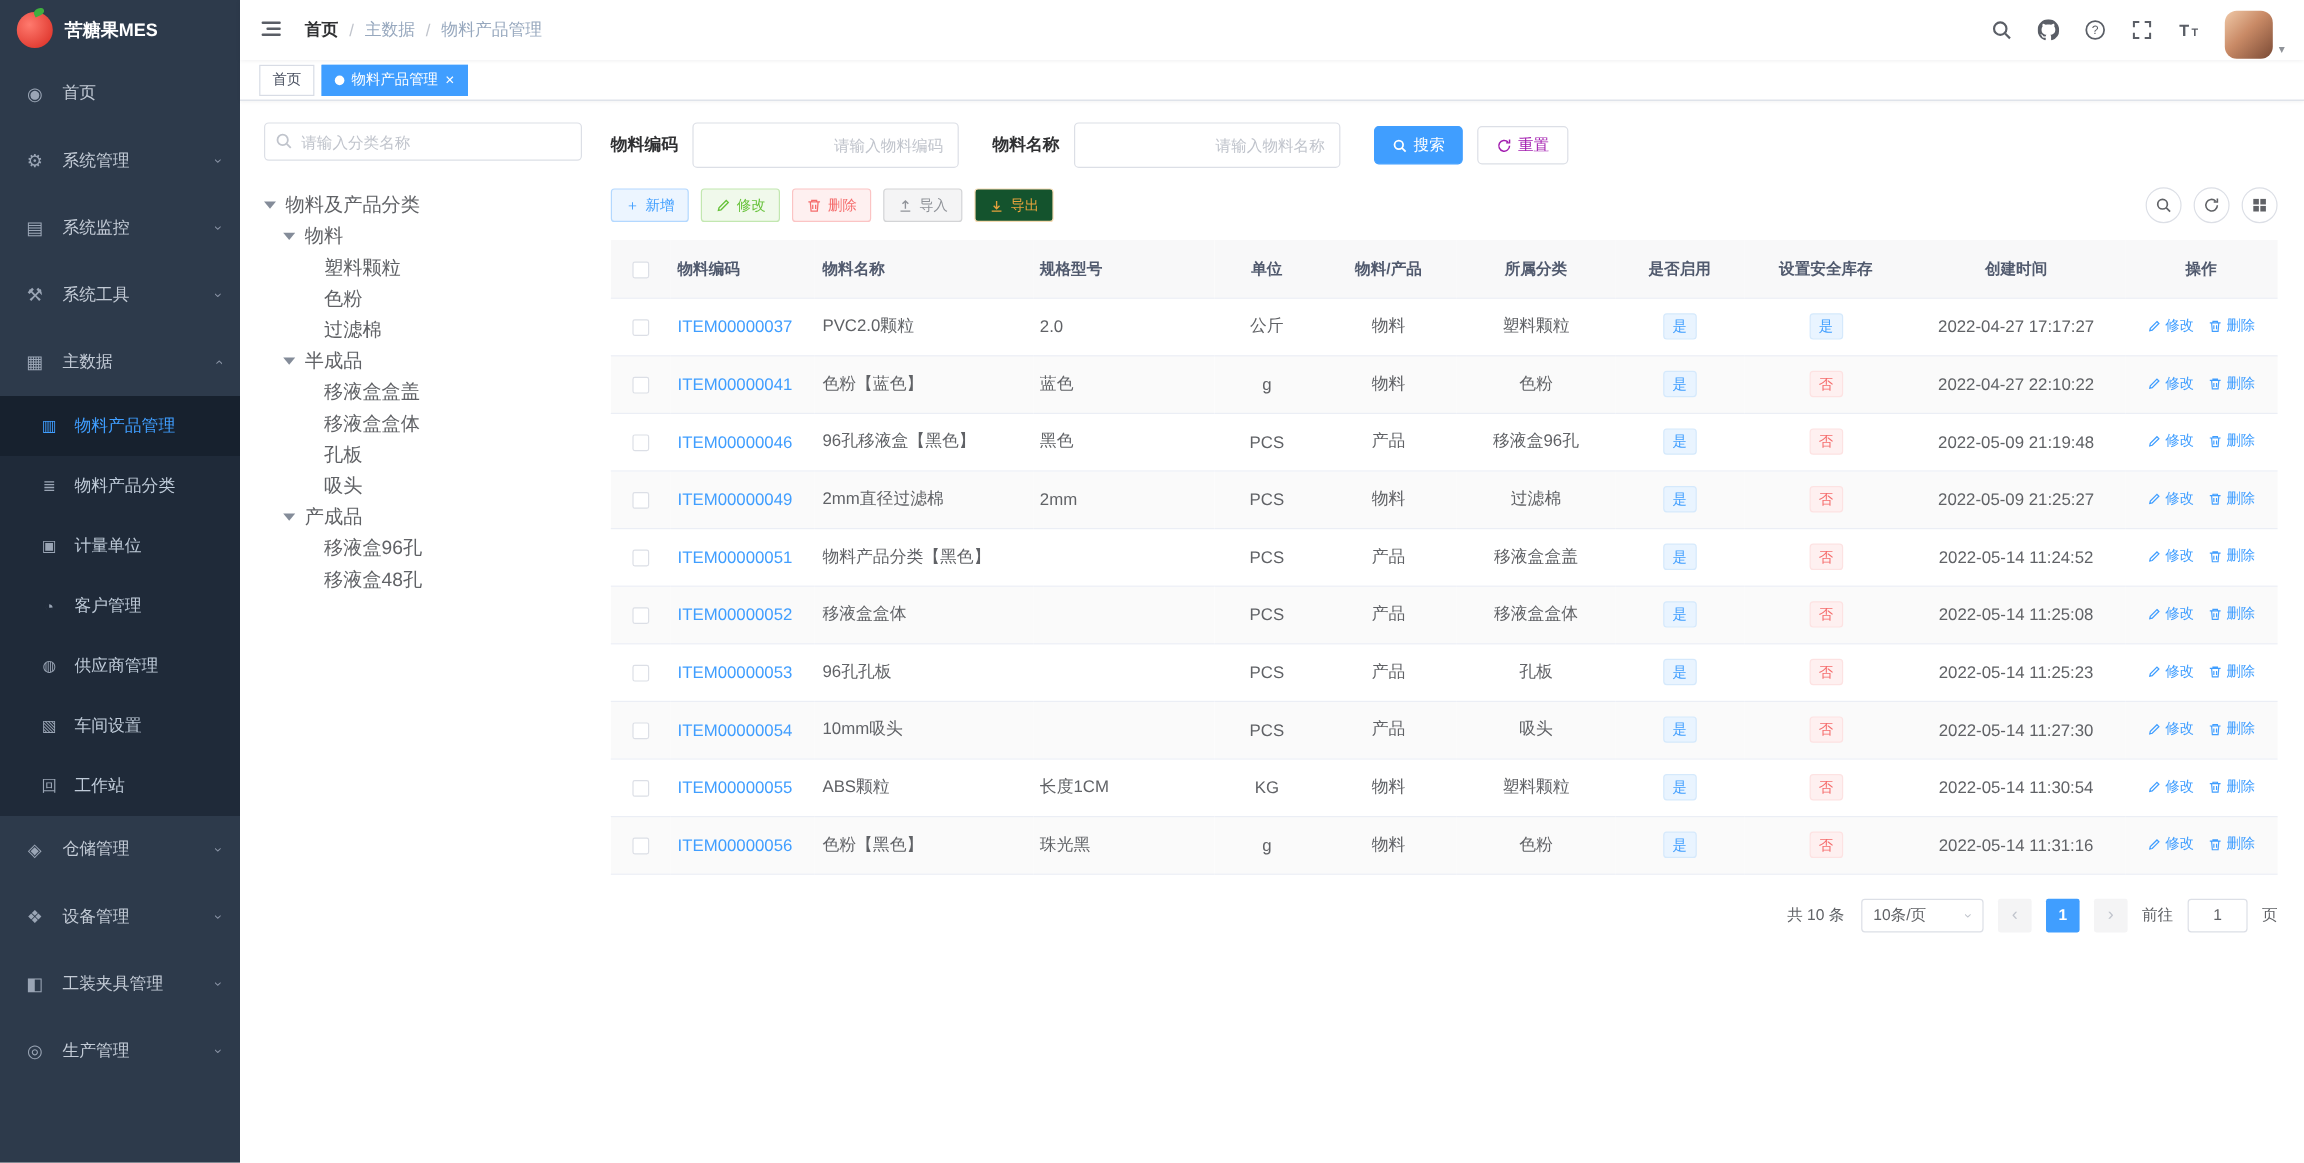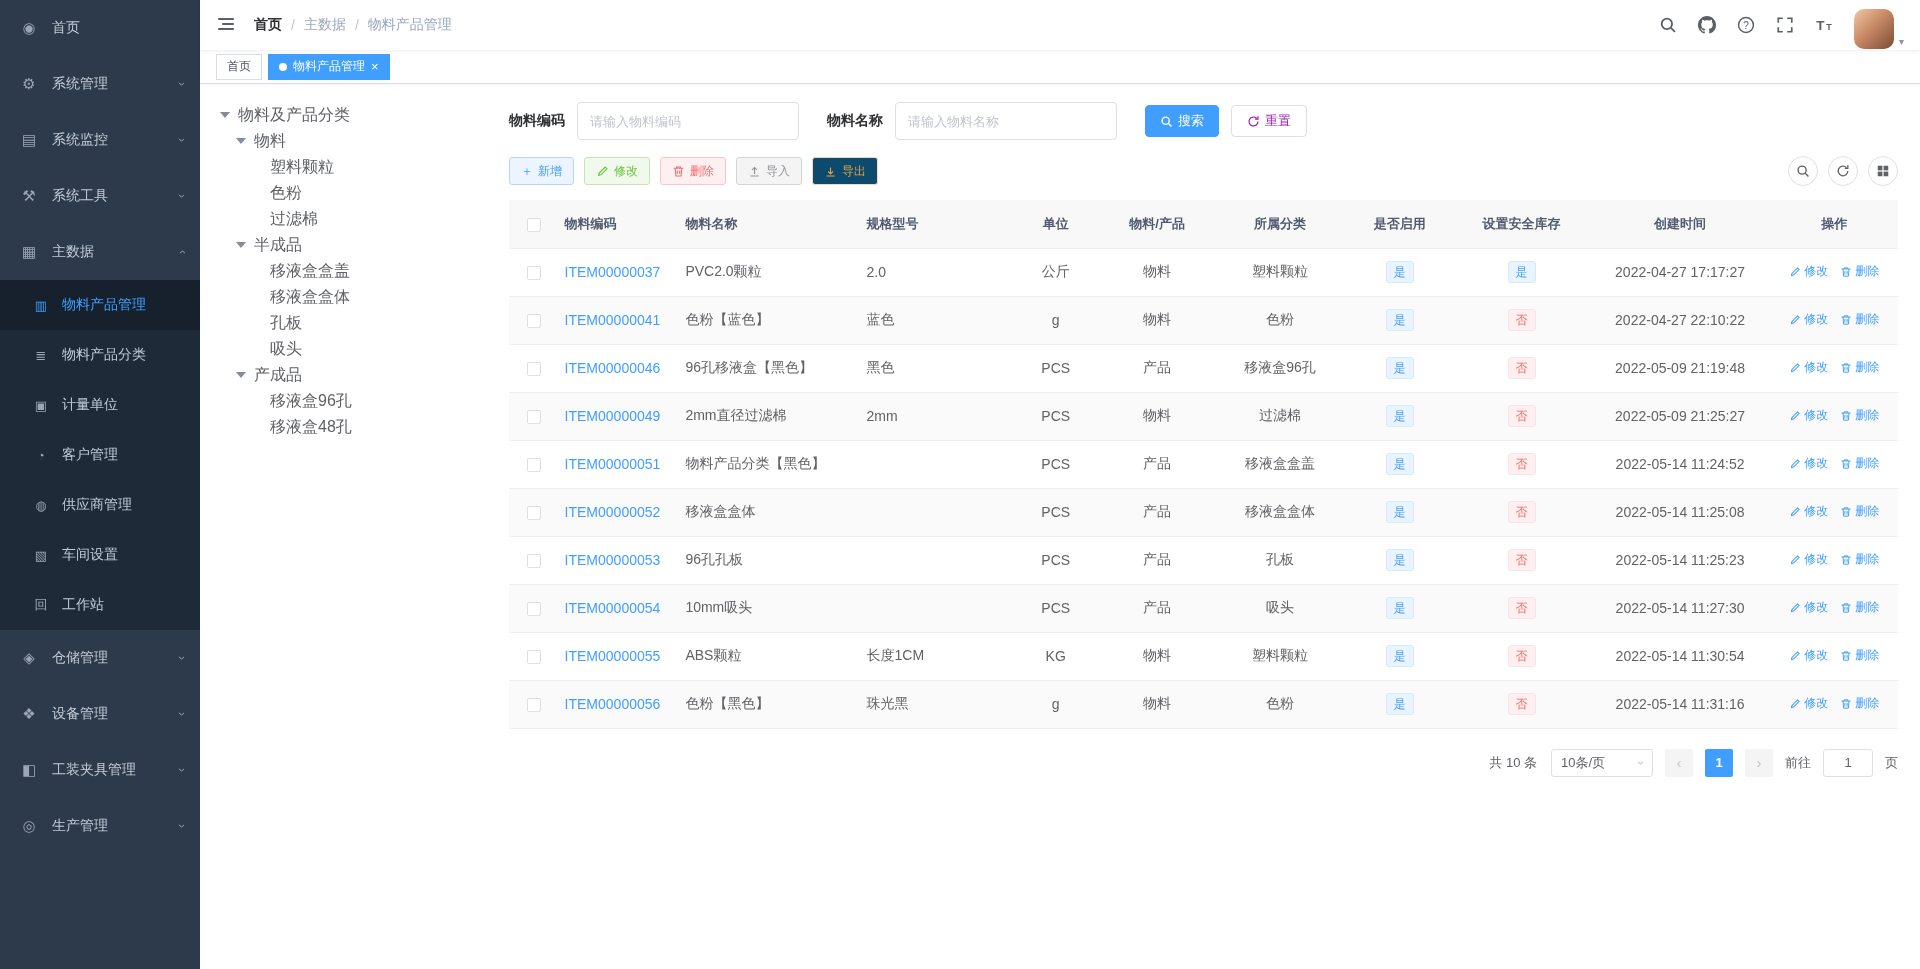--- a/index.html
+++ b/index.html
@@ -57,34 +57,34 @@
   .tree-search .s-ico { position:absolute; left:9px; top:8px; width:15px; height:15px; color:#c0c4cc; }
   .tree-search .s-ico svg { width:15px; height:15px; }
   .tree-node { height:26px; display:flex; align-items:center; cursor:pointer; color:#606266; font-size:16px; }
   .caret { width:0; height:0; border-left:5px solid transparent; border-right:5px solid transparent; border-top:6px solid #848c99; margin-right:8px; flex-shrink:0; }
   .caret.hidden { visibility:hidden; }
 
   
   .table-panel { flex:1; min-width:0; display:flex; flex-direction:column; }
   .filter-row { display:flex; align-items:center; margin-bottom:16px; }
   .f-label { font-weight:700; color:#303133; font-size:14px; margin-right:12px; white-space:nowrap; }
-  .f-input { width:222px; height:32px; border:1px solid #dcdfe6; border-radius:4px; padding:18px 12px; font-size:13px; color:#606266; outline:none; margin-right:28px; font-family:inherit; }
+  .f-input { width:222px; height:32px; border:1px solid #dcdfe6; border-radius:4px; padding:18px 12px; font-size:13px; color:#606266; outline:none; margin-right:28px; font-family:inherit;text-align:right; }
   .f-input::placeholder { color:#c0c4cc; }
   .btn { display:inline-flex; align-items:center; gap:5px; border-radius:4px; cursor:pointer; font-size:13px; border:1px solid transparent; white-space:nowrap; }
   .btn svg { width:13px; height:13px; }
   .btn-primary { background:#409eff; border-color:#409eff; color:#fff; height:32px; padding:0 14px; margin-right:12px; }
   .btn-plain-default { background:#fff; border-color:#dcdfe6; color:#a21caf; height:32px; padding:0 15px; }
 
   .toolbar-row { display:flex; align-items:center; margin-bottom:14px; }
   .btn-mini { height:28px; padding:0 11px; font-size:12px; border-radius:3px; margin-right:10px; }
   .btn-add    { color:#409eff; background:#ecf5ff; border-color:#b3d8ff; }
   .btn-edit   { color:#67c23a; background:#f0f9eb; border-color:#c2e7b0; }
   .btn-del    { color:#f56c6c; background:#fef0f0; border-color:#fbc4c4; }
   .btn-import { color:#909399; background:#f4f4f5; border-color:#d3d4d6; }
-  .btn-export { color:#e6a23c; background:#0c4a6e; border-color:#f5dab1; }
+  .btn-export { color:#e6a23c; background:#14532d; border-color:#f5dab1; }
   .tb-right { margin-left:auto; display:flex; align-items:center; gap:10px; }
   .circle-btn { width:30px; height:30px; border-radius:50%; border:1px solid #dcdfe6; background:#fff; display:flex; align-items:center; justify-content:center; color:#606266; cursor:pointer; }
   .circle-btn svg { width:14px; height:14px; }
 
   table { width:100%; border-collapse:collapse; table-layout:fixed; }
   th, td { border-bottom:1px solid #ebeef5; height:48px; padding:0 6px; font-size:14px; overflow:hidden; white-space:nowrap; text-overflow:ellipsis; }
   th { background:#f8f8f9; color:#515a6e; font-weight:700; font-size:13px; }
   tbody tr:nth-child(even) { background:#fafafa; }
   td { color:#606266; }
   .c { text-align:center; }
@@ -104,20 +104,24 @@
   .pg-btn { width:28px; height:28px; background:#f4f4f5; border-radius:2px; display:flex; align-items:center; justify-content:center; color:#c0c4cc; font-size:15px; cursor:pointer; }
   .pg-num { width:28px; height:28px; background:#409eff; color:#fff; border-radius:2px; display:flex; align-items:center; justify-content:center; font-weight:600; cursor:pointer; }
   .pg-goto-input { width:50px; height:28px; border:1px solid #dcdfe6; border-radius:3px; text-align:center; font-size:13px; color:#606266; outline:none; font-family:inherit; }
 </style>
 </head>
 <body>
 
 <div class="app">
 
   <aside class="sidebar">
+    <div class="logo">
+      <span class="logo-icon"></span>
+      <span class="logo-title">苦糖果MES</span>
+    </div>
     <nav id="sidebar-menu">
         <div class="menu-item">
           <span class="mi-icon">◉</span>
           <span class="mi-label">首页</span>
         </div>
         <div class="menu-item">
           <span class="mi-icon">⚙</span>
           <span class="mi-label">系统管理</span>
           <span class="menu-arrow">›</span>
         </div>
@@ -251,20 +255,29 @@
         </span>
         <span class="tag active">
           <span>物料产品管理</span>
           <span class="tag-close">×</span>
         </span>
       </div>
 
     <div class="content">
 
       <div class="tree-panel">
+        <div class="tree-search">
+          <span class="s-ico">
+            <svg viewBox="0 0 16 16" fill="none" stroke="currentColor" stroke-width="1.6">
+                <circle cx="7" cy="7" r="4.6"></circle>
+                <line x1="10.6" y1="10.6" x2="14.2" y2="14.2"></line>
+              </svg>
+          </span>
+          <input placeholder="请输入分类名称" style="">
+        </div>
         <div id="tree">
             <div class="tree-node" style="padding-left: 0px;">
               <span class="caret"></span>
               <span>物料及产品分类</span>
             </div>
             <div class="tree-node" style="padding-left: 16px;">
               <span class="caret"></span>
               <span>物料</span>
             </div>
             <div class="tree-node" style="padding-left: 32px;">

